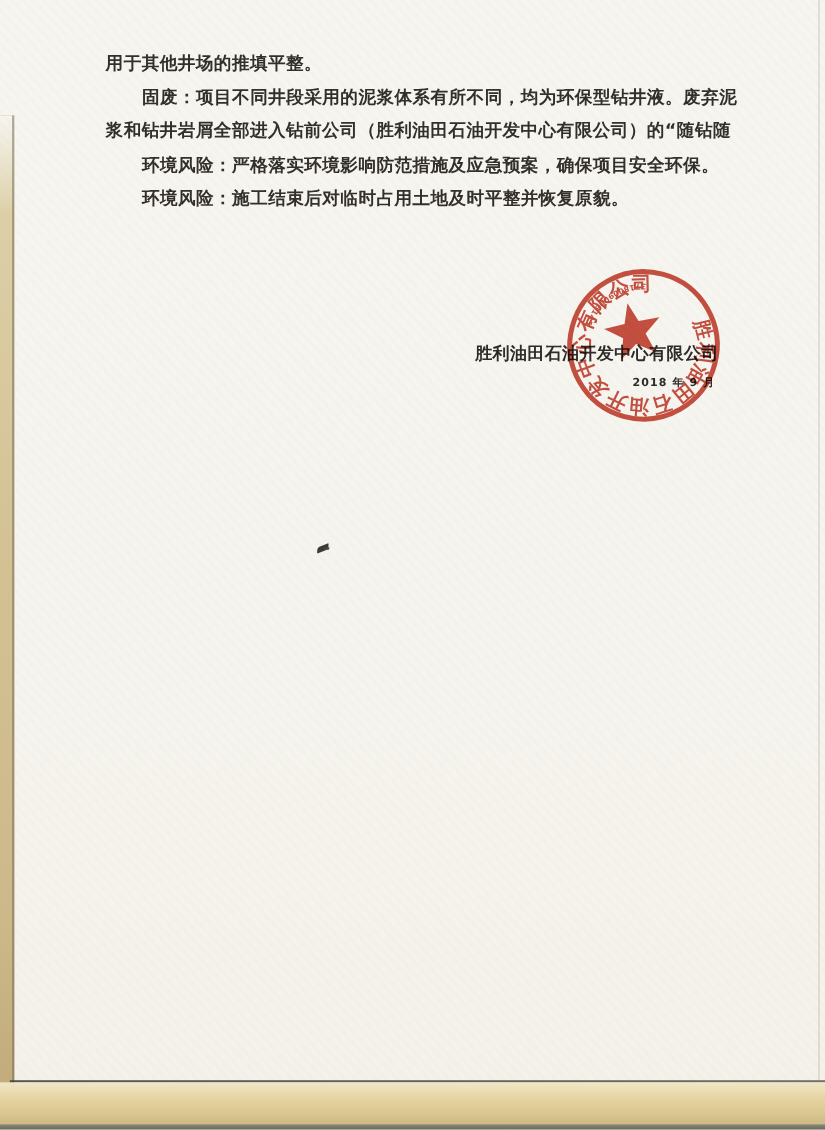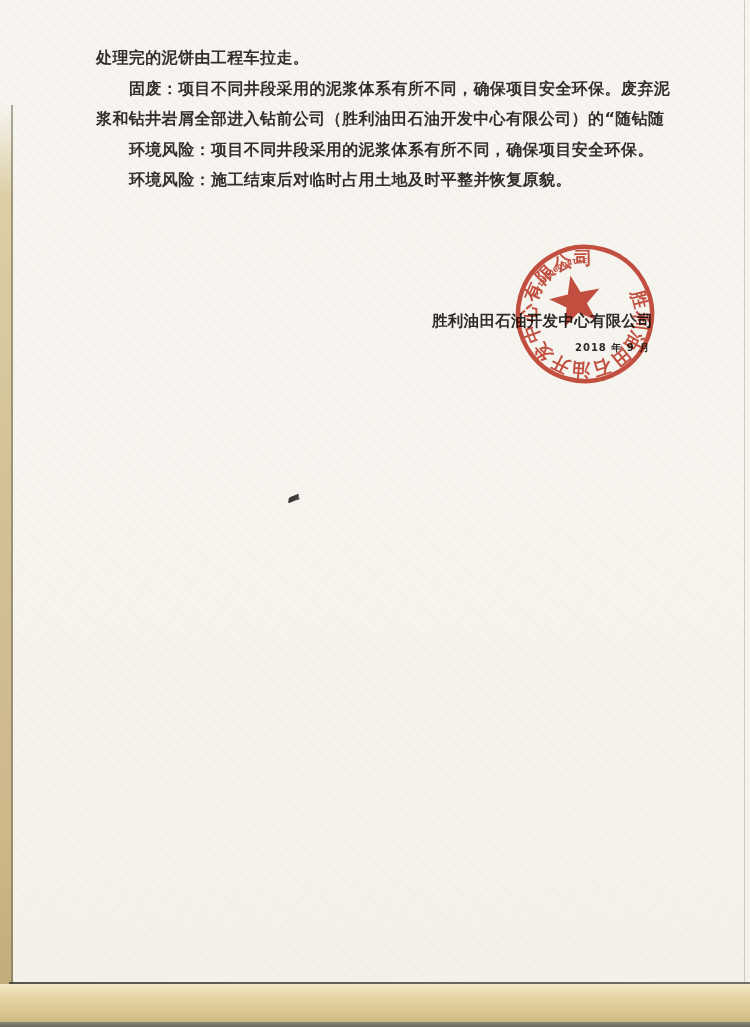--- a/index.html
+++ b/index.html
@@ -76,24 +76,24 @@
 
 <div class="scan">
 
   <div class="edge-left"></div>
   <div class="edge-bottom-line"></div>
   <div class="edge-bottom-band"></div>
   <div class="edge-bottom-dark"></div>
   <div class="edge-right-line"></div>
 
   <div class="textblock">
-    <div class="line">处理完的泥饼由工程车拉走。</div>
-    <div class="line indent">固废：项目不同井段采用的泥浆体系有所不同，确保项目安全环保。废弃泥</div>
+    <div class="line">用于其他井场的推填平整。</div>
+    <div class="line indent">固废：项目不同井段采用的泥浆体系有所不同，均为环保型钻井液。废弃泥</div>
     <div class="line">浆和钻井岩屑全部进入钻前公司（胜利油田石油开发中心有限公司）的“随钻随</div>
-    <div class="line indent">环境风险：项目不同井段采用的泥浆体系有所不同，确保项目安全环保。</div>
+    <div class="line indent">环境风险：严格落实环境影响防范措施及应急预案，确保项目安全环保。</div>
     <div class="line indent">环境风险：施工结束后对临时占用土地及时平整并恢复原貌。</div>
   </div>
 
   <div class="company">胜利油田石油开发中心有限公司</div>
   <div class="date">2018 年 9 月</div>
 
   <svg class="seal" viewBox="0 0 190 190" aria-hidden="true">
     <g transform="rotate(150 95 95)">
       <circle cx="95" cy="95" r="67" fill="none" stroke-width="4.5" stroke="#c23a29"></circle>
       <path id="sealNameArc" fill="none" d="M 45,95 A 50,50 0 1,1 145,95 A 50,50 0 1,1 45,95"></path>

